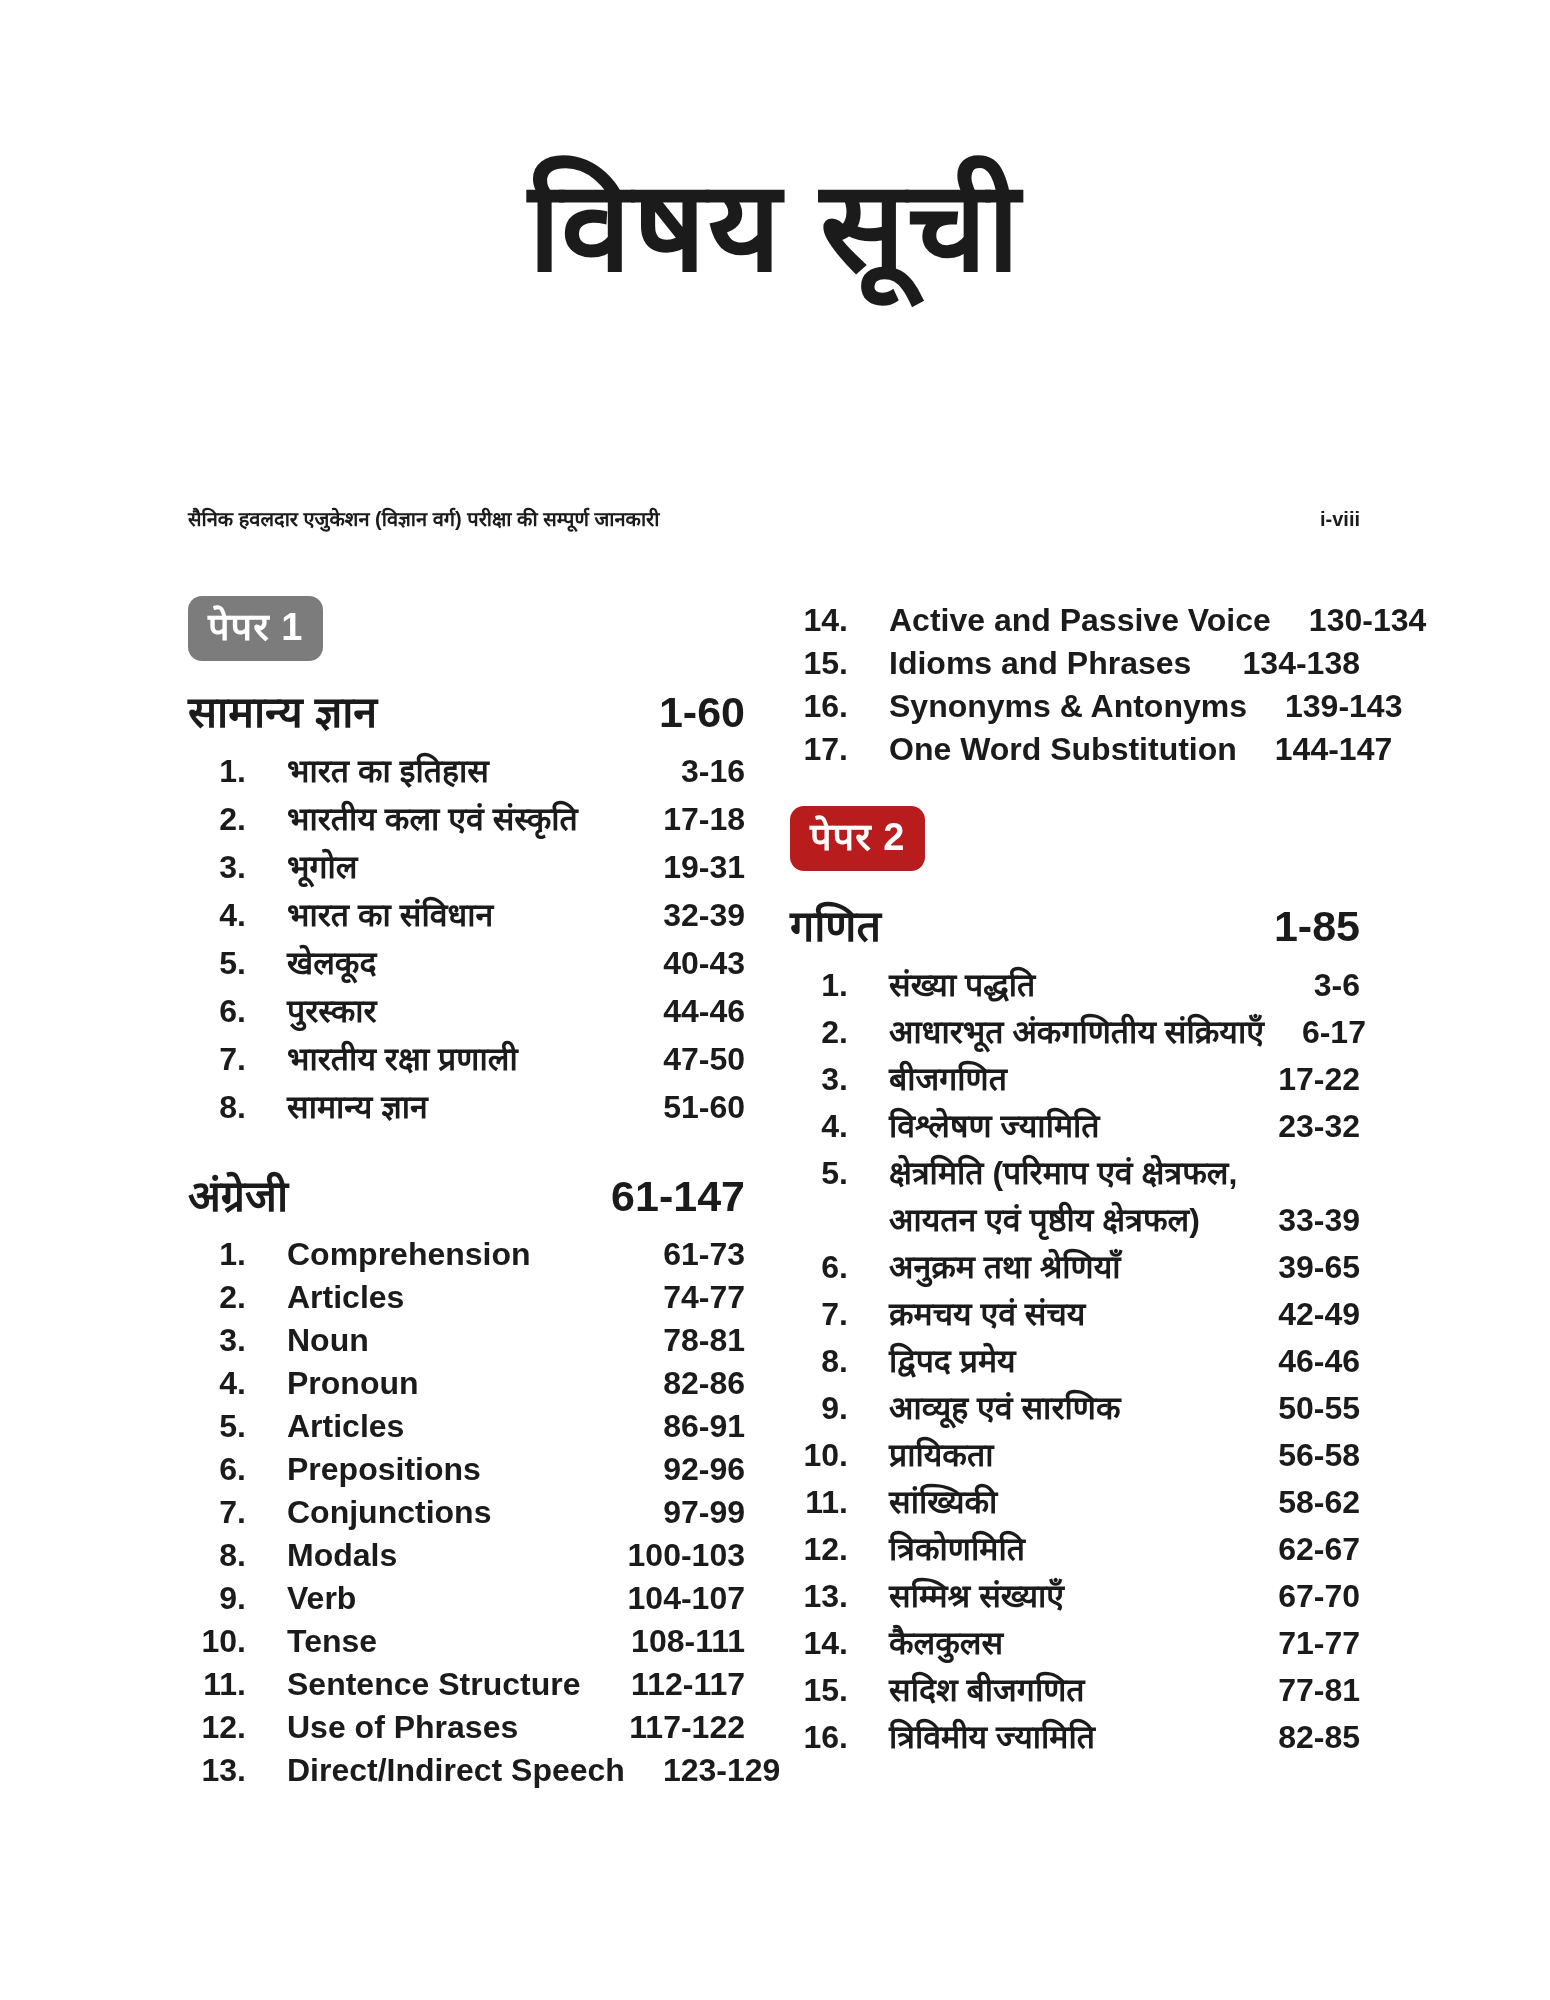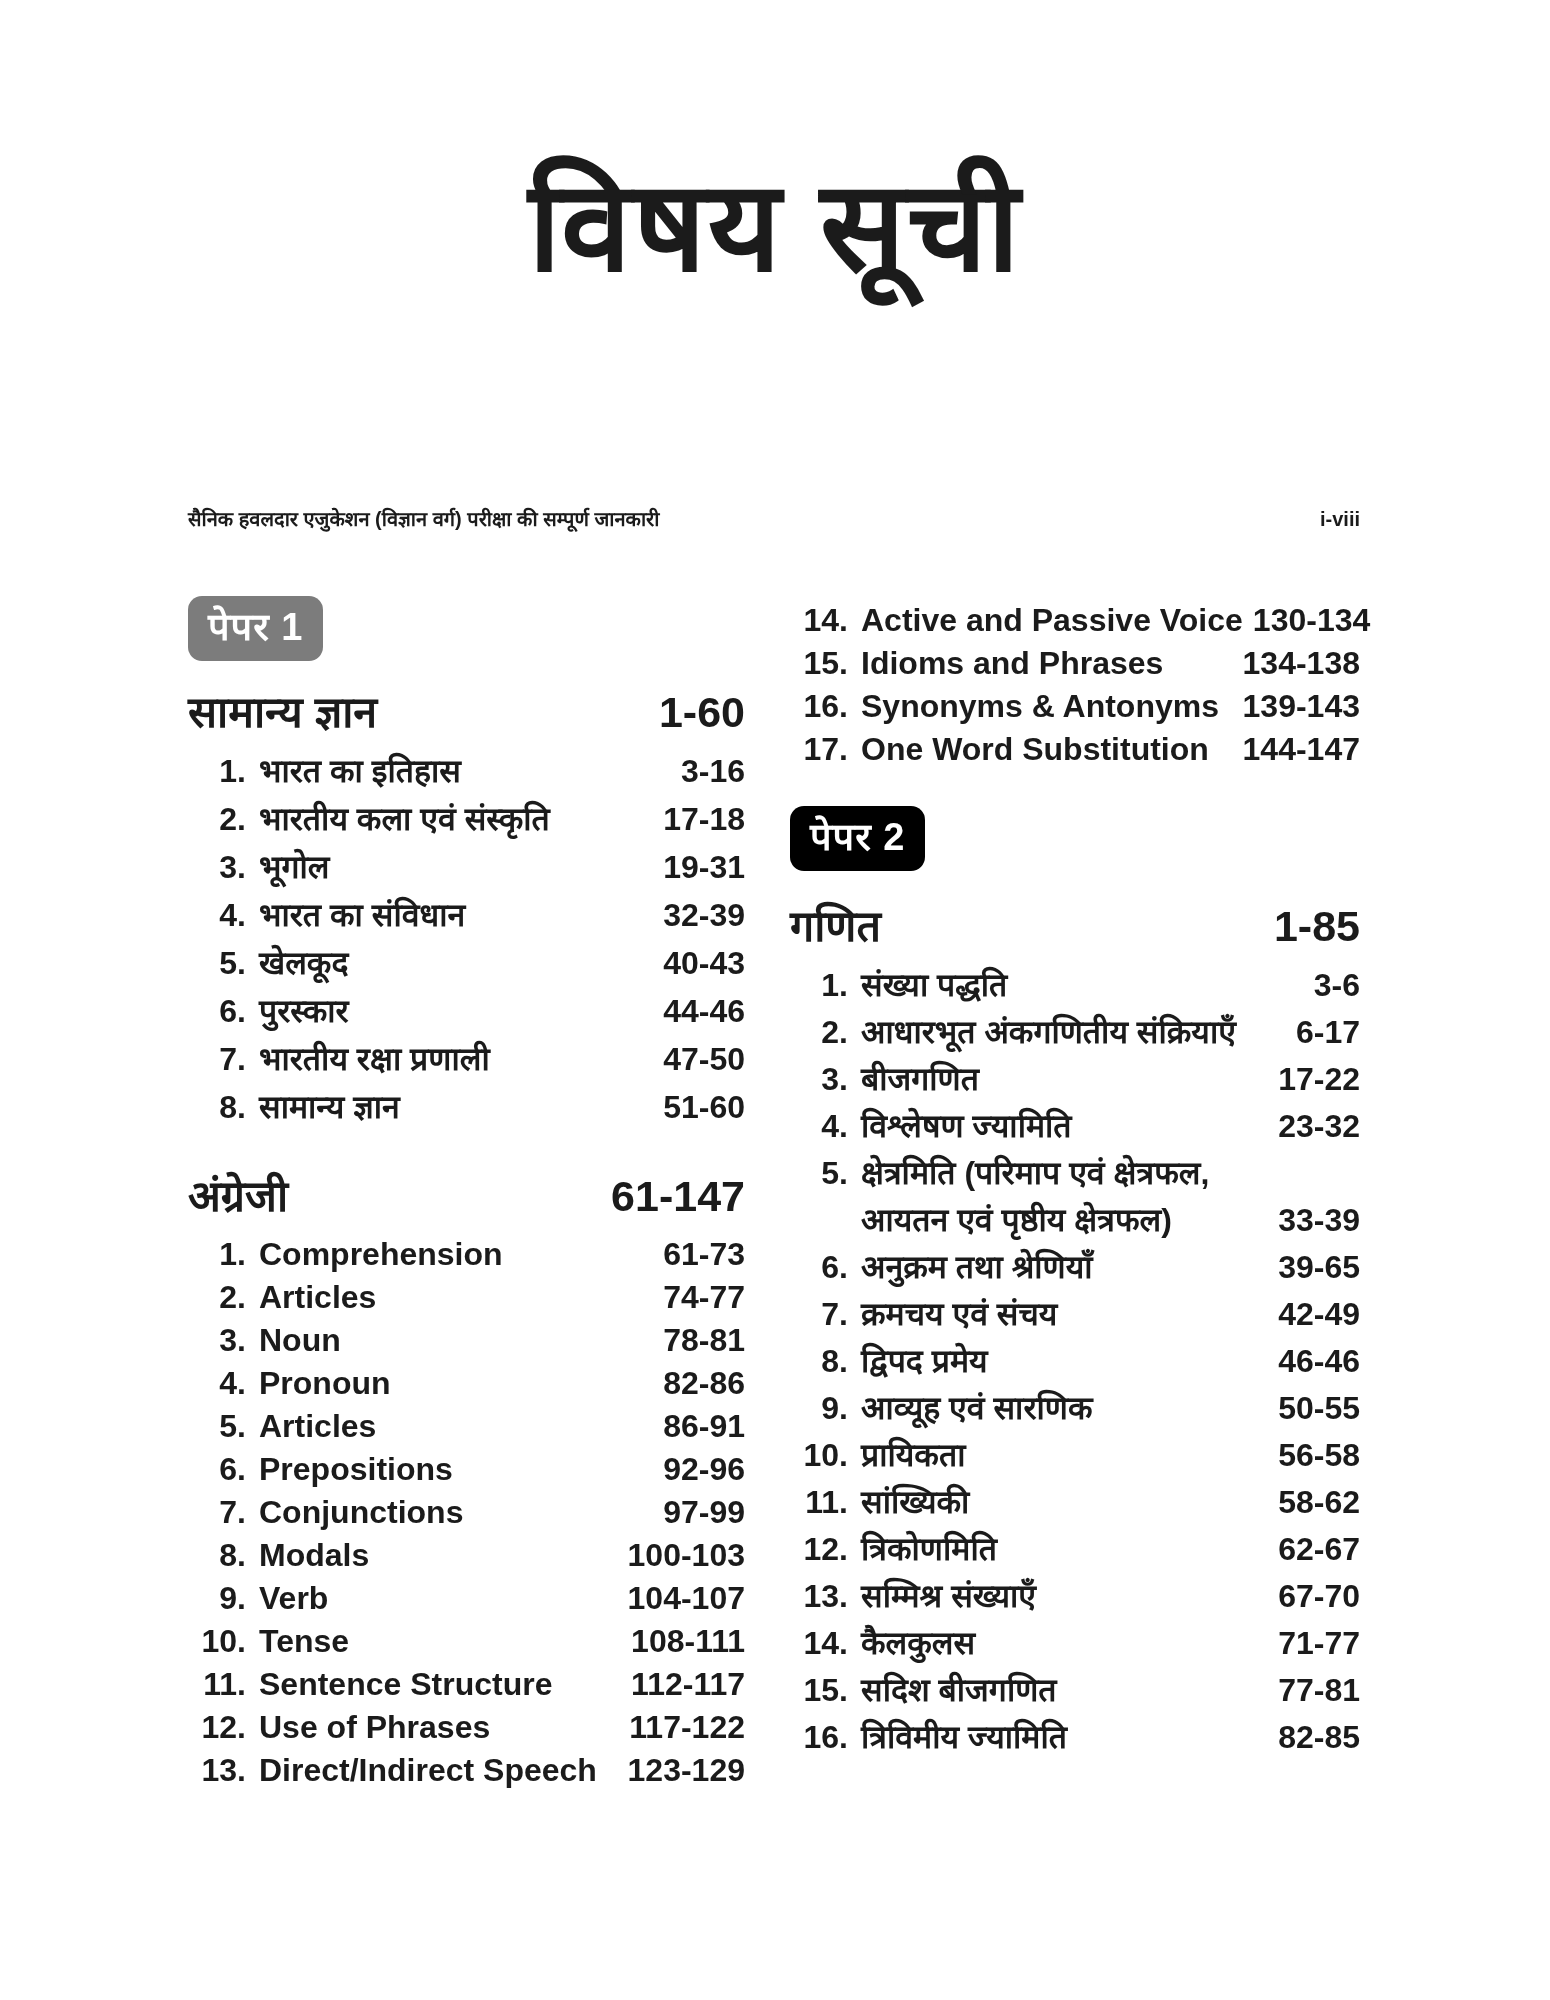--- a/index.html
+++ b/index.html
@@ -44,21 +44,21 @@
   .col-right .badge{margin-top:34px;margin-bottom:30px;}
   .section + .section{margin-top:36px;}
   .sec-header{
     display:flex;justify-content:space-between;align-items:baseline;
     font-size:43px;line-height:1.2;
     margin:0 0 12px 0;
   }
   .toc-row{
     display:flex;align-items:baseline;
     height:48px;
-    font-size:32px;line-height:1.3;
+    font-size:32px;line-height:1.3;gap:28px;
   }
   .col-left .section:nth-of-type(2) .toc-row{height:43px;}
   .toc-list.cont .toc-row{height:43px;}
   .col-right .section .toc-row{height:47px;}
   .num{flex:none;width:58px;text-align:right;padding-right:13px;}
   .lbl{flex:1 1 auto;padding-right:10px;white-space:nowrap;overflow:visible;}
   .pgs{flex:none;text-align:right;white-space:nowrap;}
 </style>
 </head>
 <body>
@@ -215,21 +215,21 @@
           <span class="num">16.</span>
           <span class="lbl">Synonyms &amp; Antonyms</span>
           <span class="pgs">139-143</span>
         </div>
         <div class="toc-row">
           <span class="num">17.</span>
           <span class="lbl">One Word Substitution</span>
           <span class="pgs">144-147</span>
         </div>
       </div>
-    <div class="badge" style="background: #000000;">पेपर 2</div>
+    <div class="badge" style="background: #b91c1c;">पेपर 2</div>
     <div>
         <div class="section">
           <div class="sec-header">
             <span class="sec-title">गणित</span>
             <span class="sec-pages">1-85</span>
           </div>
           <div class="toc-list">
             <div class="toc-row">
               <span class="num">1.</span>
               <span class="lbl">संख्या पद्धति</span>

